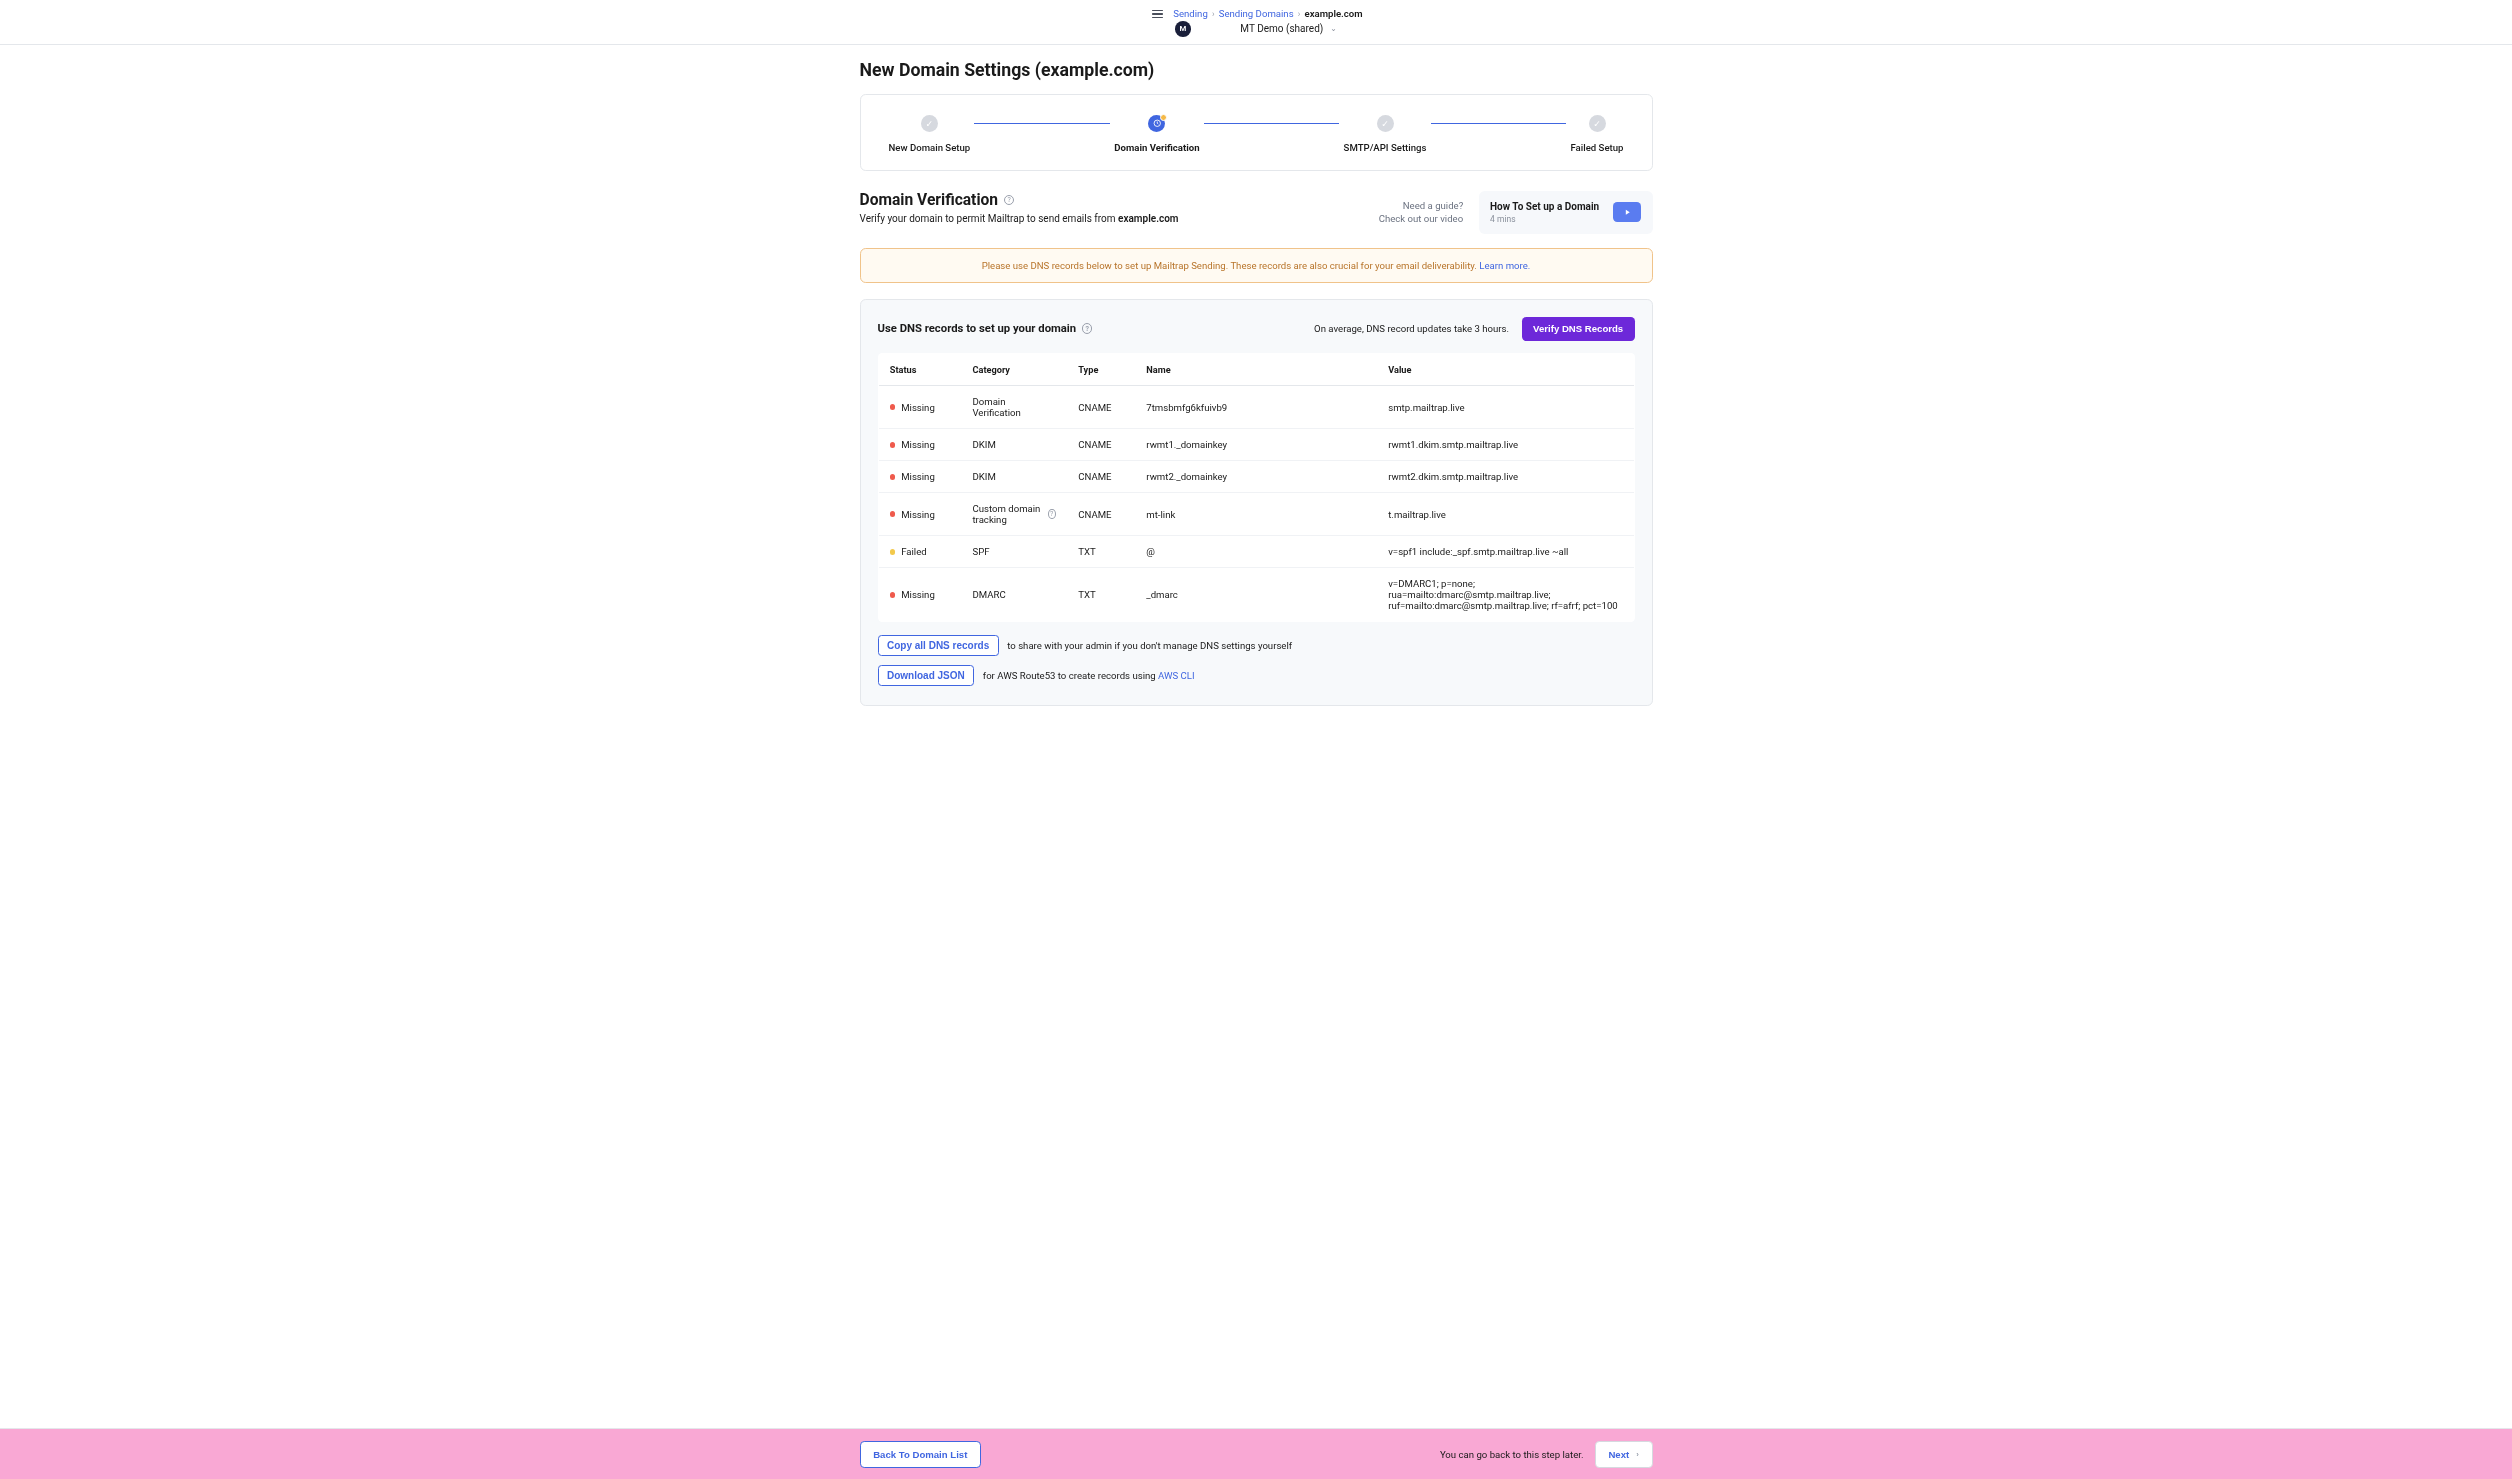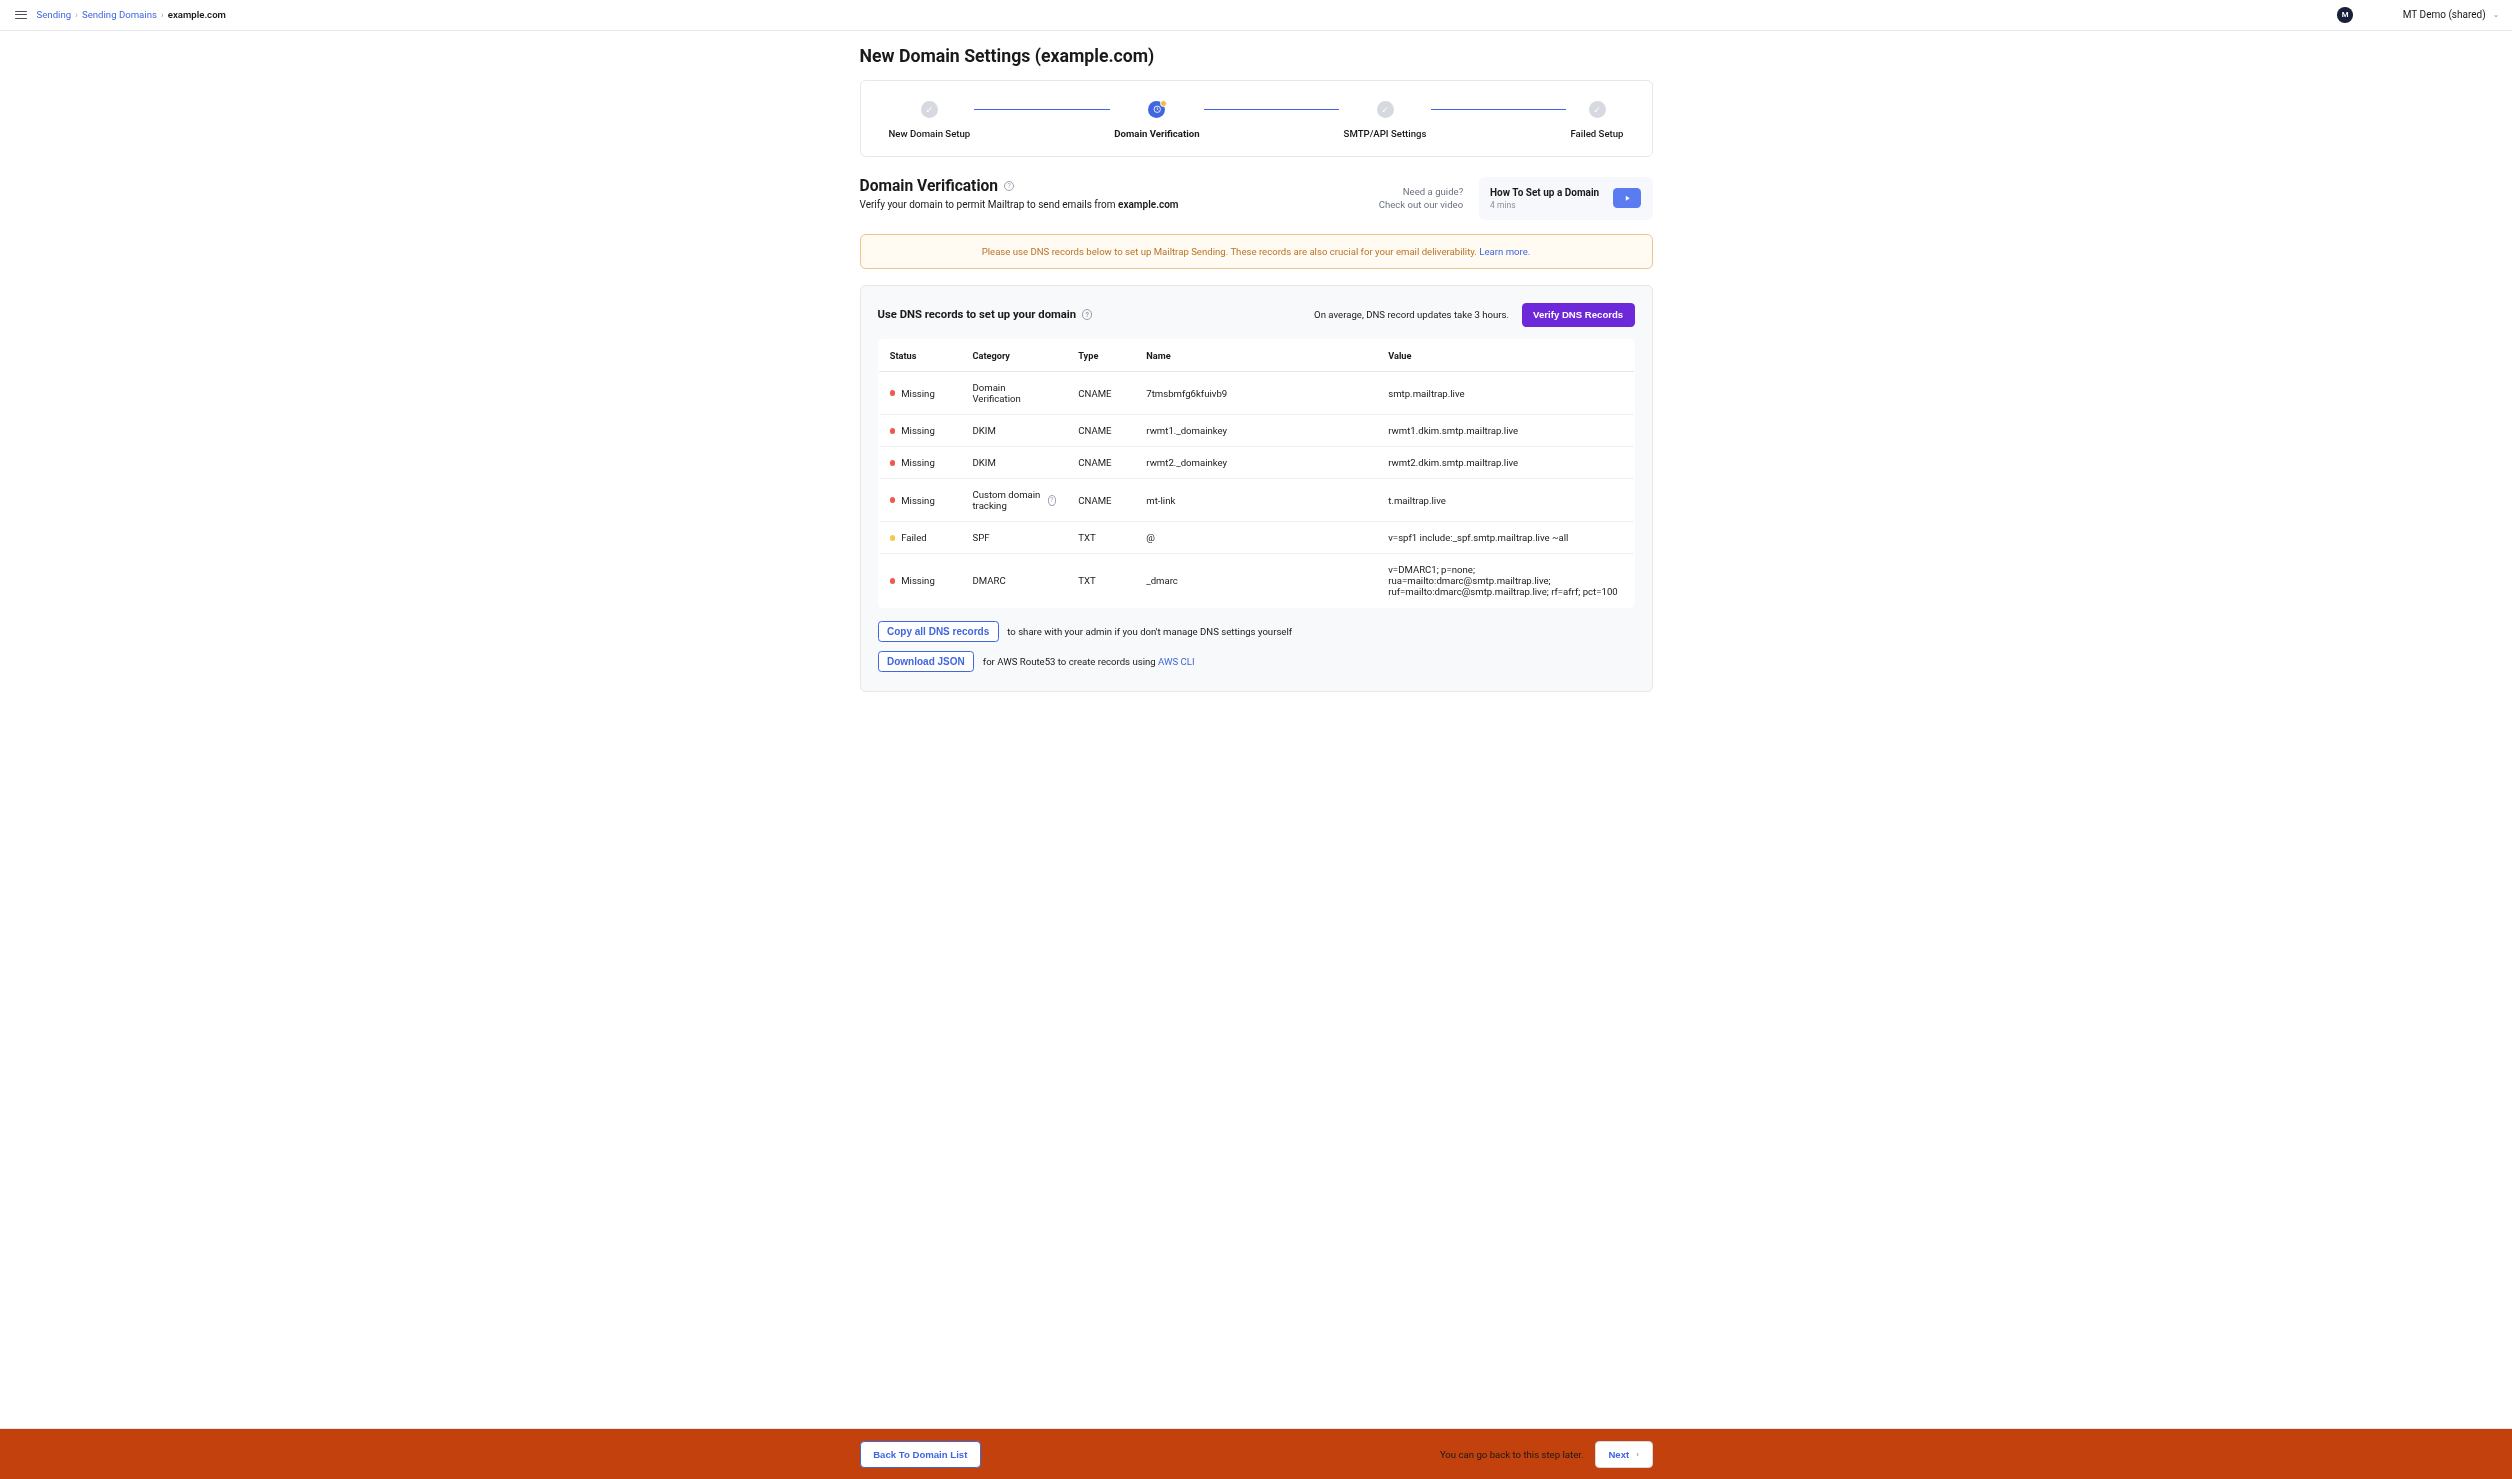--- a/index.html
+++ b/index.html
@@ -5,23 +5,23 @@
   * { box-sizing: border-box; margin: 0; padding: 0; }
   body {
     font-family: -apple-system, BlinkMacSystemFont, "Segoe UI", Roboto, "Helvetica Neue", Arial, sans-serif;
     background: #fff;
     color: #1a1a1a;
     font-size: 10px;
   }
   .topbar {
     display: flex;
     align-items: center;
-    justify-content: space-between;
     padding: 7px 12.7px;
     border-bottom: 0.7px solid #e4e7eb;
+    flex-direction: column;
   }
   .topbar-left { display: flex; align-items: center; gap: 7px; }
   .menu-icon { display: flex; flex-direction: column; gap: 2.1px; cursor: pointer; padding: 2.8px; }
   .menu-icon span { width: 11.3px; height: 1.4px; background: #4a4f5b; border-radius: 0.7px; }
   .breadcrumb { display: flex; align-items: center; gap: 4.2px; font-size: 9.6px; }
   .breadcrumb a { color: #4066e0; text-decoration: none; }
   .breadcrumb .sep { color: #9aa0ac; font-size: 8.5px; }
   .breadcrumb .current { color: #1a1a1a; font-weight: 600; }
   .account-switch { display: flex; align-items: center; gap: 5.7px; cursor: pointer; }
   .avatar { width: 15.6px; height: 15.6px; border-radius: 50%; background: #1a1f3a; color: #fff; display: flex; align-items: center; justify-content: center; font-size: 7.8px; font-weight: 600; }
@@ -75,21 +75,21 @@
   .status-dot { width:5.7px; height:5.7px; border-radius:50%; }
   .status-dot.missing { background:#ef5a4c; }
   .status-dot.failed { background:#f3c94b; }
   .cat-cell { display:flex; align-items:center; gap:4.2px; }
 
   .below-table { margin-top:12.7px; display:flex; flex-direction:column; gap:8.5px; }
   .bt-row { display:flex; align-items:center; gap:8.5px; font-size:9.6px; }
   .btn-outline { background:#fff; border:0.7px solid #4066e0; color:#4066e0; border-radius:3.5px; padding:4.2px 8.5px; font-size:10px; font-weight:600; cursor:pointer; }
   .bt-row a { color:#4066e0; text-decoration:none; }
 
-  .footer-fixed { position:fixed; bottom:0; left:0; right:0; background:#c2410c; border-top:0.7px solid #e4e7eb; }
+  .footer-fixed { position:fixed; bottom:0; left:0; right:0; background:#f9a8d4; border-top:0.7px solid #e4e7eb; }
   .footer-bar { max-width:835px; margin:0 auto; padding:11.3px 21px; display:flex; justify-content:space-between; align-items:center; }
   .btn-outline-lg { background:#fff; border:0.7px solid #4066e0; color:#4066e0; border-radius:4.2px; padding:7px 12.7px; font-size:9.6px; font-weight:600; cursor:pointer; }
   .footer-right { display:flex; align-items:center; gap:11.3px; }
   .footer-note { font-size:9.6px; color:#1a1a1a; }
   .btn-next { background:#fff; border:0.7px solid #d6d9df; color:#4066e0; border-radius:4.2px; padding:7px 12.7px; font-size:9.6px; font-weight:600; cursor:pointer; display:flex; align-items:center; gap:7px; }
   .btn-next .nchev { color:#9aa0ac; font-size:7.8px; }
   .page { padding-bottom: 85px; }
 
   .col-status { width:11%; }
   .col-cat { width:14%; }

